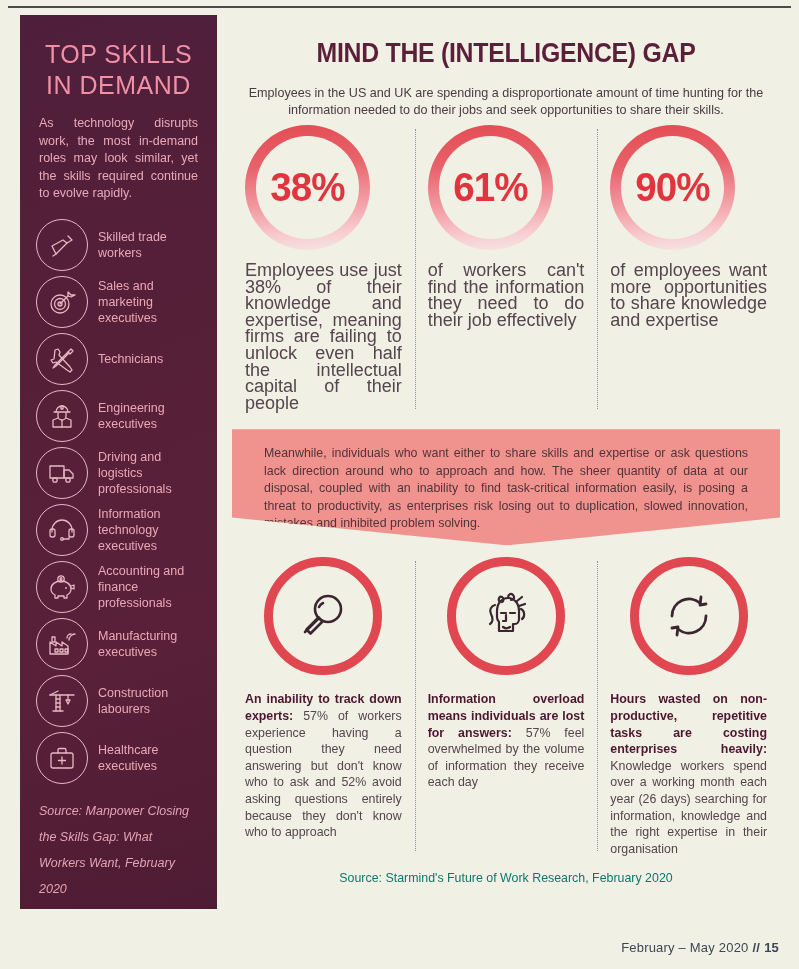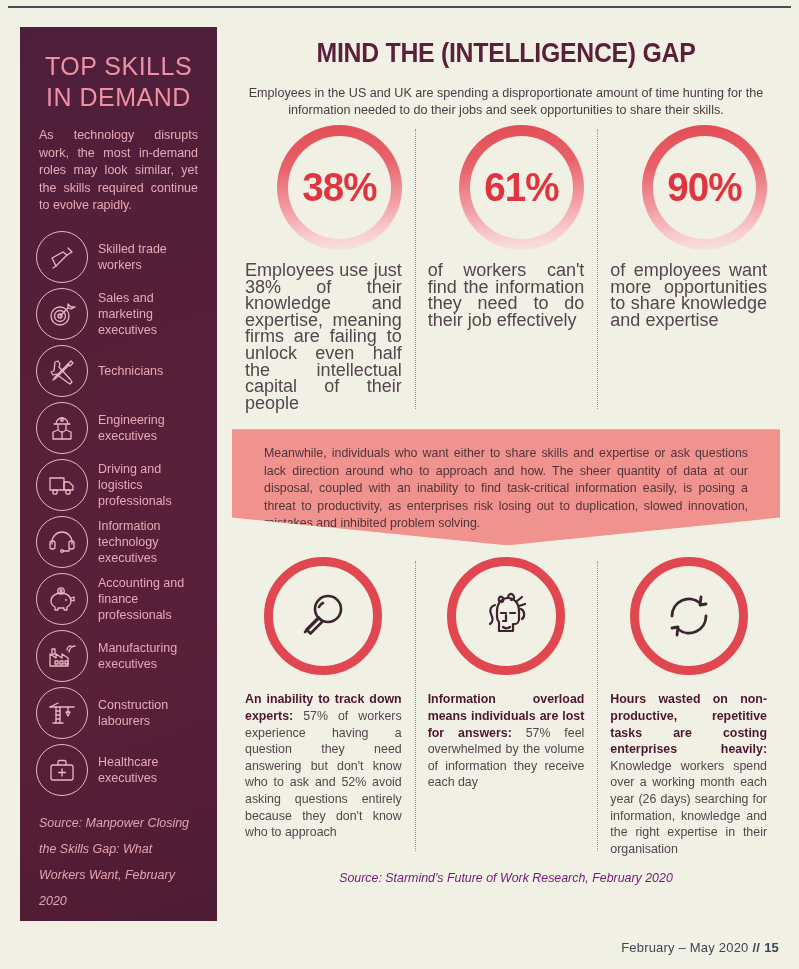--- a/index.html
+++ b/index.html
@@ -23,21 +23,21 @@
     position: absolute;
     top: 6px; left: 8px; right: 8px;
     height: 2px;
     background: #4a4a50;
   }
 
   
   .sidebar {
     position: absolute;
     left: 20px;
-    top: 27px;
+    top: 15px;
     width: 197px;
     height: 894px;
     background: linear-gradient(160deg, #4e1f3c 0%, #561f38 35%, #5a2039 70%, #4d1c33 100%);
     padding: 24px 16px 14px 16px;
   }
   .sb-title {
     color: #f090a5;
     font-family: "Liberation Sans Narrow", "Liberation Sans", sans-serif;
     font-size: 25px;
     line-height: 31px;
@@ -125,21 +125,21 @@
     padding: 0 13px;
   }
   .stat-col + .stat-col::before {
     content: "";
     position: absolute;
     left: 0; top: 4px; bottom: 2px;
     border-left: 1.5px dotted #9a8f93;
   }
   .ring-wrap {
     display: flex;
-    justify-content: flex-end;
+    justify-content: flex-start;
     margin-bottom: 12px;
   }
   .ring {
     position: relative;
     width: 125px; height: 125px;
     border-radius: 50%;
     background: linear-gradient(175deg, #e34b53 0%, #e8626a 32%, #f29ba2 62%, #f8cbcf 84%, #f5e4e0 97%);
     display: flex;
     align-items: center;
     justify-content: center;
@@ -225,23 +225,22 @@
     font-size: 12.4px;
     line-height: 16.6px;
     text-align: justify;
   }
   .bot-text b {
     color: #4d1630;
     font-weight: bold;
   }
 
   .bot-source {
-    color: #701a75;
+    color: #0f766e;
     font-size: 12.4px;
-    font-style: italic;
     text-align: center;
     margin-top: 14px;
   }
 
   
   .footer {
     position: absolute;
     right: 20px;
     bottom: 14px;
     color: #3c4756;

